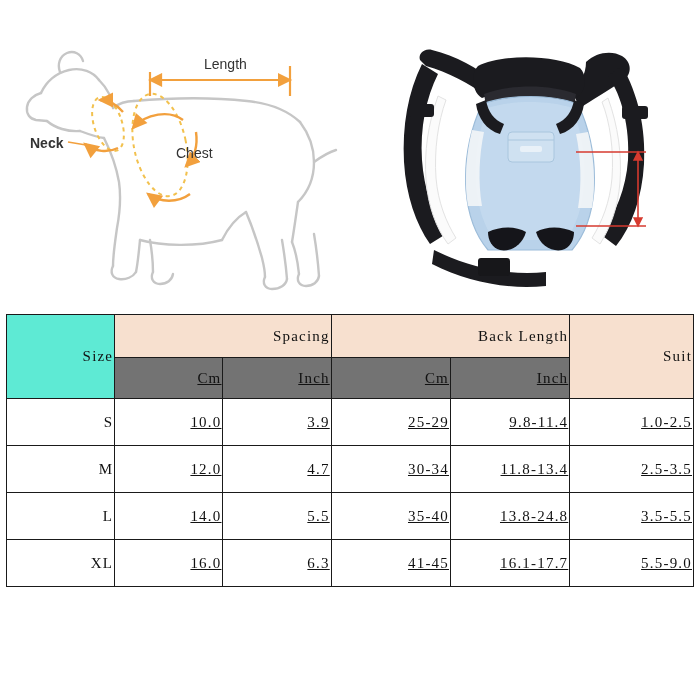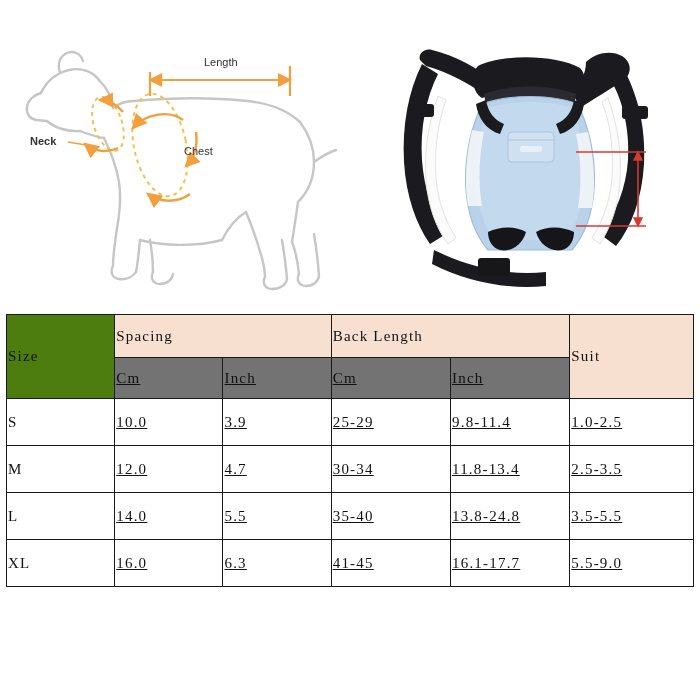--- a/index.html
+++ b/index.html
@@ -42,58 +42,58 @@
     width: 340px;
     height: 312px;
   }
   .panel-left svg, .panel-right svg {
     display: block;
   }
 
   .lbl {
     position: absolute;
     font-family: "Liberation Sans", sans-serif;
-    font-size: 11px;
+    font-size: 14px;
     color: #333333;
     white-space: nowrap;
   }
   .lbl-length { left: 204px; top: 56px; }
   .lbl-neck   { left: 30px;  top: 135px; font-weight: bold; }
-  .lbl-chest  { left: 184px; top: 145px; text-align: center; }
+  .lbl-chest  { left: 176px; top: 145px; text-align: center; }
 
   
   .table-wrap {
     position: absolute;
     left: 6px;
     top: 314px;
     width: 688px;
   }
   table.size-table {
     border-collapse: collapse;
     width: 688px;
     table-layout: fixed;
     font-family: "Liberation Serif", serif;
   }
   table.size-table th,
   table.size-table td {
     border: 1px solid #1a1a1a;
-    text-align: left;
+    text-align: right;
     vertical-align: middle;
     font-weight: normal;
     font-size: 15px;
     letter-spacing: 1.2px;
     color: #111111;
   }
   .hdr {
     background: #737373;
     height: 38px;
     text-decoration: underline;
   }
   .hdr-size {
-    background: #4d7c0f;
+    background: #5eead4;
     font-size: 16px;
   }
   .hdr-group {
     background: #f7e0cf;
     font-size: 16px;
     height: 40px;
   }
   td.body-cell {
     height: 44px;
     background: #ffffff;

